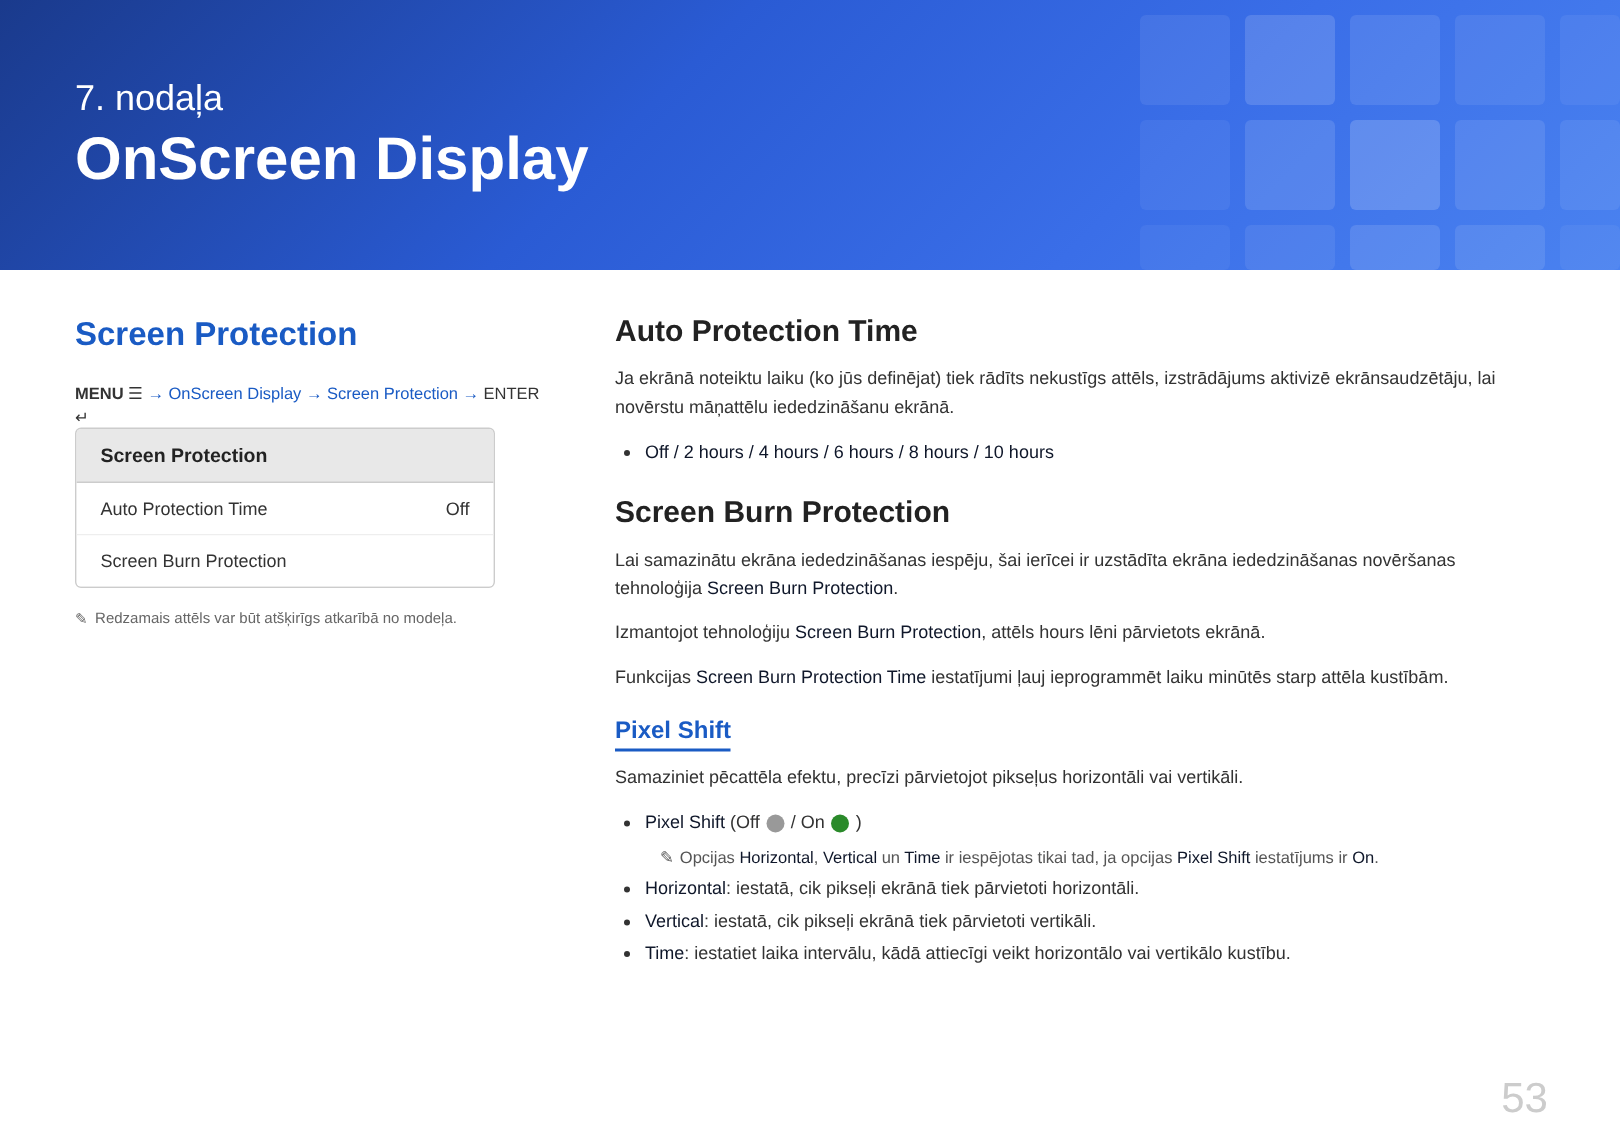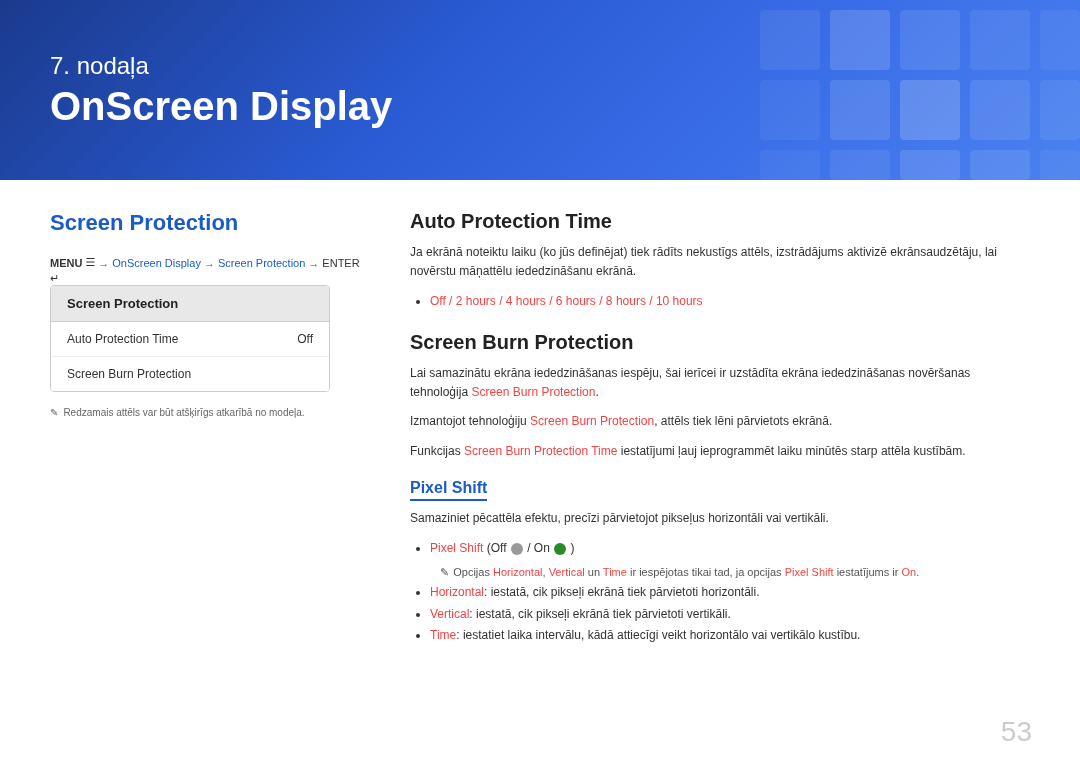--- a/index.html
+++ b/index.html
@@ -148,21 +148,21 @@
       padding-left: 20px;
       margin-bottom: 15px;
     }
     .bullet-list li {
       font-size: 12px;
       color: #333;
       line-height: 1.8;
     }
 
     .highlight-blue {
-      color: #ef4444;
+      color: #0f172a;
     }
 
     .section-block {
       margin-bottom: 18px;
     }
 
     
     .pixel-shift-title {
       color: #1a5bc4;
       font-size: 16px;
@@ -295,21 +295,21 @@
         </li>
       </ul>
     </div>
 
     <div class="section-block">
       <div class="section-heading">Screen Burn Protection</div>
       <p class="body-text">
         <span>Lai samazinātu ekrāna iededzināšanas iespēju, šai ierīcei ir uzstādīta ekrāna iededzināšanas novēršanas tehnoloģija </span><span class="highlight-blue">Screen Burn Protection</span><span>.</span>
       </p>
       <p class="body-text">
-        <span>Izmantojot tehnoloģiju </span><span class="highlight-blue">Screen Burn Protection</span><span>, attēls tiek lēni pārvietots ekrānā.</span>
+        <span>Izmantojot tehnoloģiju </span><span class="highlight-blue">Screen Burn Protection</span><span>, attēls hours lēni pārvietots ekrānā.</span>
       </p>
       <p class="body-text">
         <span>Funkcijas </span><span class="highlight-blue">Screen Burn Protection Time</span><span> iestatījumi ļauj ieprogrammēt laiku minūtēs starp attēla kustībām.</span>
       </p>
     </div>
 
     <div class="section-block">
       <div class="pixel-shift-title">Pixel Shift</div>
       <p class="body-text">Samaziniet pēcattēla efektu, precīzi pārvietojot pikseļus horizontāli vai vertikāli.</p>
       <ul class="bullet-list">

